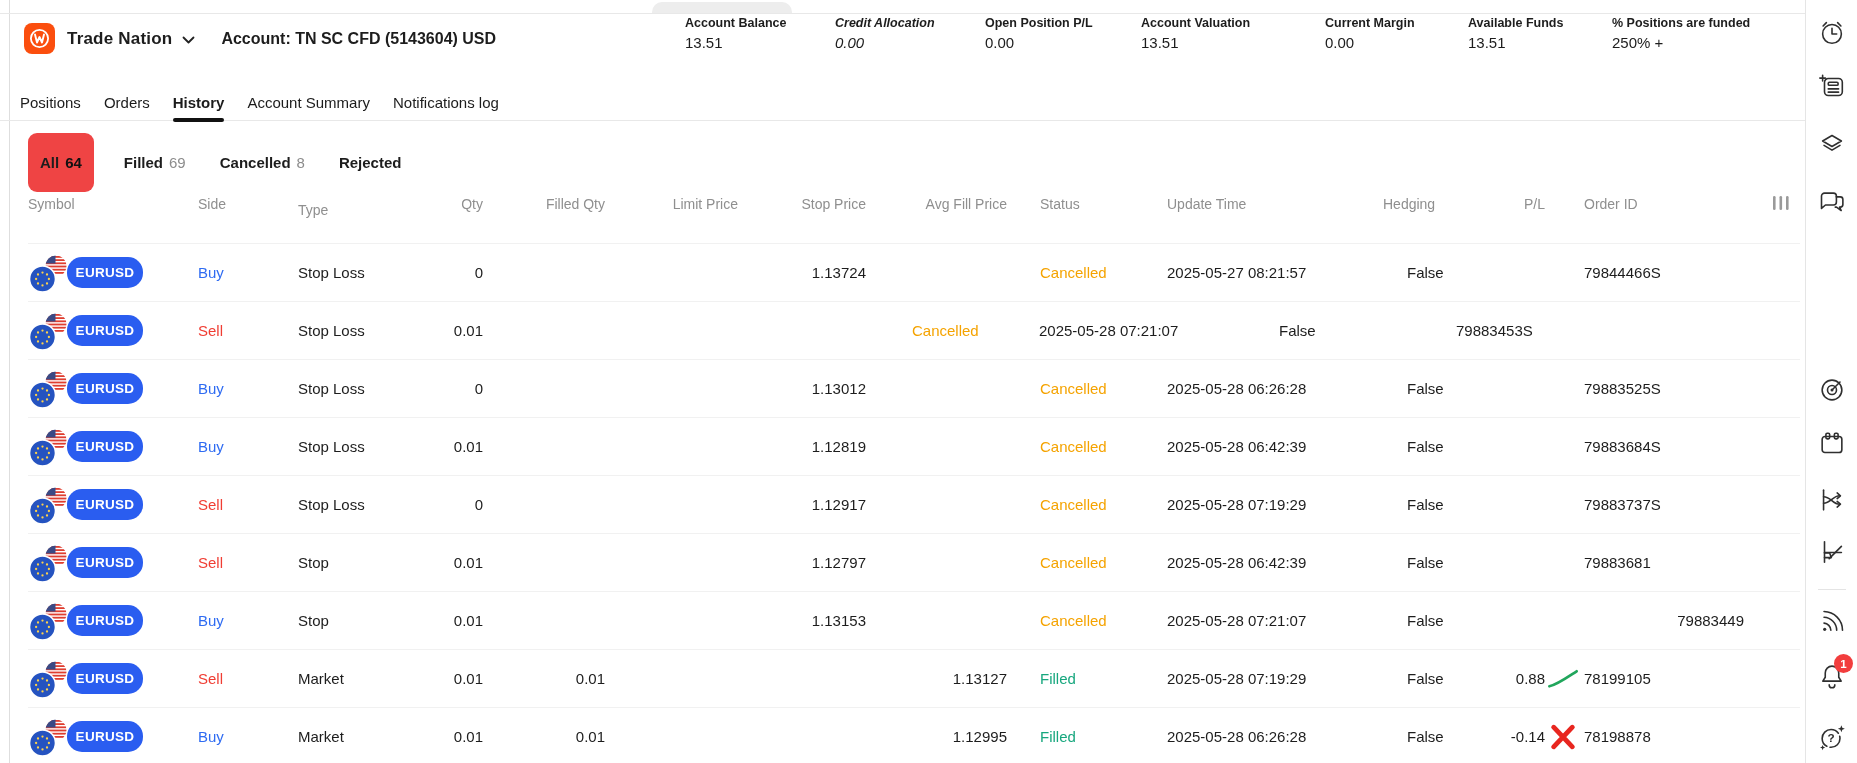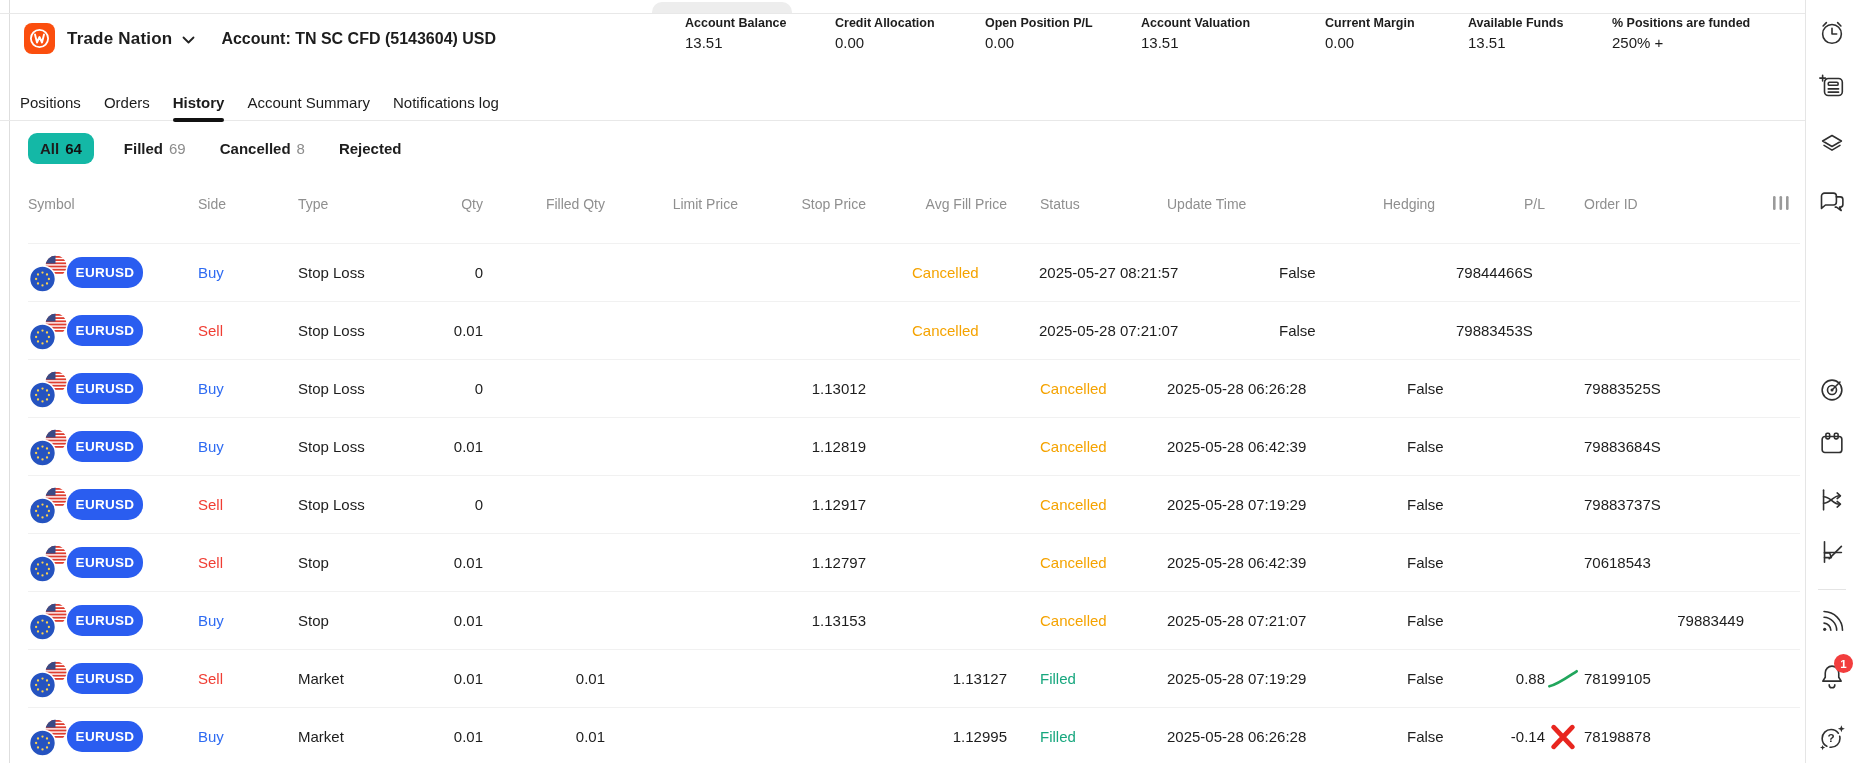--- a/index.html
+++ b/index.html
@@ -29,21 +29,21 @@
   .tabs{position:absolute;left:20px;top:90px;display:flex;gap:23px;align-items:flex-end;height:30px}
   .tab{font-size:15px;color:#1c1c1c;position:relative;padding-bottom:9px;cursor:pointer;white-space:nowrap}
   .tab.active{font-weight:700}
   .tab.active:after{content:"";position:absolute;left:0;right:0;bottom:-2px;height:4px;border-radius:2px;background:#111;z-index:2}
   .tabs-line{top:120px}
 
   
   .chips{position:absolute;left:28px;top:133px;display:flex;gap:26px;align-items:center}
   .chip{display:flex;gap:6px;align-items:center;font-size:15px;font-weight:700;padding:7px 4px;border-radius:9px;cursor:pointer;white-space:nowrap}
   .chip .cnt{font-weight:400;color:#8c8c8c}
-  .chip.active{background:#14b8a6;padding:7px 12px}
+  .chip.active{background:#ef4444;padding:21px 12px}
   .chip.active .cnt{color:#111;font-weight:700}
 
   
   .tbl{position:absolute;left:28px;top:0;width:1772px}
   .thead{position:absolute;top:190px;height:28px;display:flex;width:100%}
   .thead .cell{font-size:14px;color:var(--grey);font-weight:400}
   .tbody{position:absolute;top:243px;width:100%}
   .row{display:flex;height:58px;border-top:1px solid #f1f1f1;align-items:center;width:100%}
   .cell{display:flex;align-items:center;font-size:15px;color:var(--ink);flex:0 0 auto;height:100%;white-space:nowrap}
   .cell.r{justify-content:flex-end}
@@ -87,21 +87,21 @@
       <svg class="chev" width="13" height="8" viewBox="0 0 13 8">
         <path d="M1.5 1.5l5 5 5-5" fill="none" stroke="#222" stroke-width="1.8" stroke-linecap="round" stroke-linejoin="round"></path>
       </svg>
       <span class="account">Account: TN SC CFD (5143604) USD</span>
     </div>
     <div id="stats">
         <div class="stat" style="left: 685px;">
           <div class="lb">Account Balance</div>
           <div class="vl">13.51</div>
         </div>
-        <div class="stat" style="left: 835px;">
+        <div class="stat" style="left: 835px; font-style: italic;">
           <div class="lb">Credit Allocation</div>
           <div class="vl">0.00</div>
         </div>
         <div class="stat" style="left: 985px;">
           <div class="lb">Open Position P/L</div>
           <div class="vl">0.00</div>
         </div>
         <div class="stat" style="left: 1141px;">
           <div class="lb">Account Valuation</div>
           <div class="vl">13.51</div>
@@ -149,21 +149,21 @@
     </div>
 
   <div class="tbl">
     <div class="thead" id="thead">
         <div class="cell sym" style="width: 170px;">
           <span>Symbol</span>
         </div>
         <div class="cell " style="width: 100px;">
           <span>Side</span>
         </div>
-        <div class="cell " style="width: 110px;">
+        <div class="cell " style="width: 110px; align-items: flex-end;">
           <span>Type</span>
         </div>
         <div class="cell r" style="width: 75px;">
           <span>Qty</span>
         </div>
         <div class="cell r" style="width: 122px;">
           <span>Filled Qty</span>
         </div>
         <div class="cell r" style="width: 133px; align-items: center;">
           <span>Limit Price</span>
@@ -237,20 +237,23 @@
           </div>
           <div class="cell r " style="width: 75px;">
             <span>0</span>
           </div>
           <div class="cell r " style="width: 122px;">
             <span></span>
           </div>
           <div class="cell r " style="width: 133px;">
             <span></span>
           </div>
+          <div class="cell r " style="width: 128px;">
+            <span>1.13724</span>
+          </div>
           <div class="cell r " style="width: 141px;">
             <span></span>
           </div>
           <div class="cell pad33 " style="width: 160px;">
             <span class="st-cancelled">Cancelled</span>
           </div>
           <div class="cell  " style="width: 216px;">
             <span>2025-05-27 08:21:57</span>
           </div>
           <div class="cell  pad24" style="width: 92px;">
@@ -596,21 +599,21 @@
             <span>2025-05-28 06:42:39</span>
           </div>
           <div class="cell  pad24" style="width: 92px;">
             <span>False</span>
           </div>
           <div class="cell r " style="width: 105px;">
             <span></span>
             <span class="pl-slot"></span>
           </div>
           <div class="cell oid " style="width: 164px;">
-            <span class="txt">70618543</span>
+            <span class="txt">79883681</span>
           </div>
           <div class="cell  " style="width: 56px;"></div>
         </div>
         <div class="row">
           <div class="cell sym " style="width: 170px;">
 <svg class="flag" width="42" height="42" viewBox="0 0 42 42">
   <clipPath id="usc6">
                 <circle cx="28" cy="13" r="10.5"></circle>
               </clipPath>
   <g clip-path="url(#usc6)">

